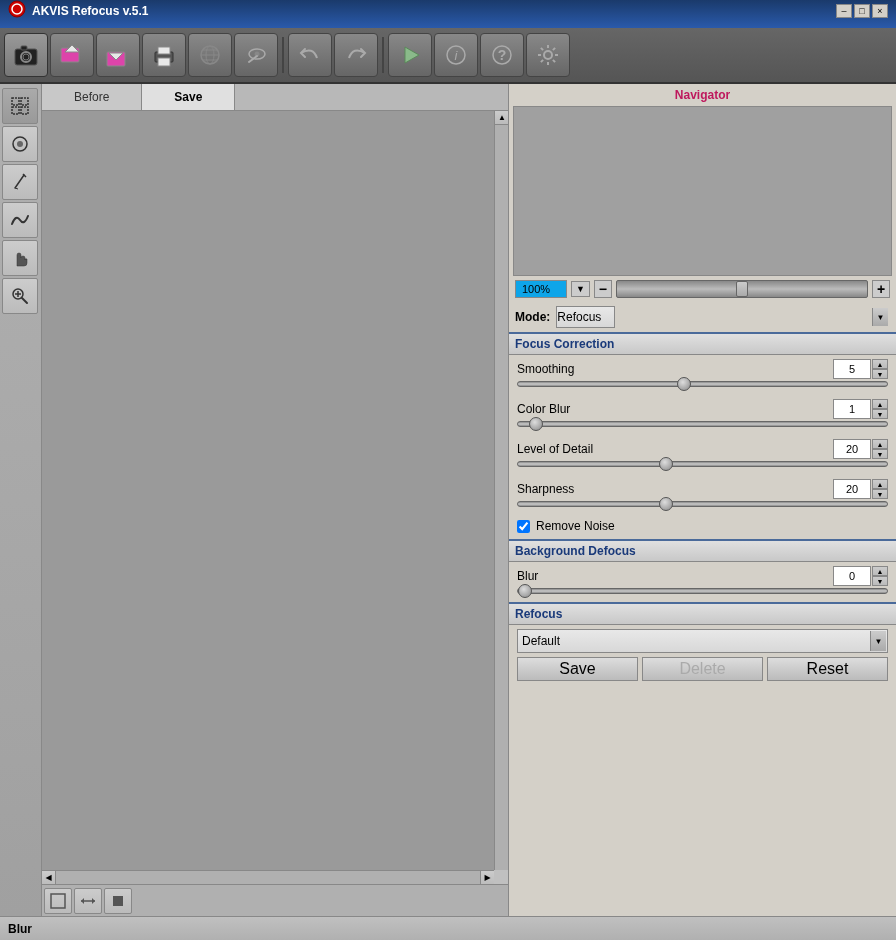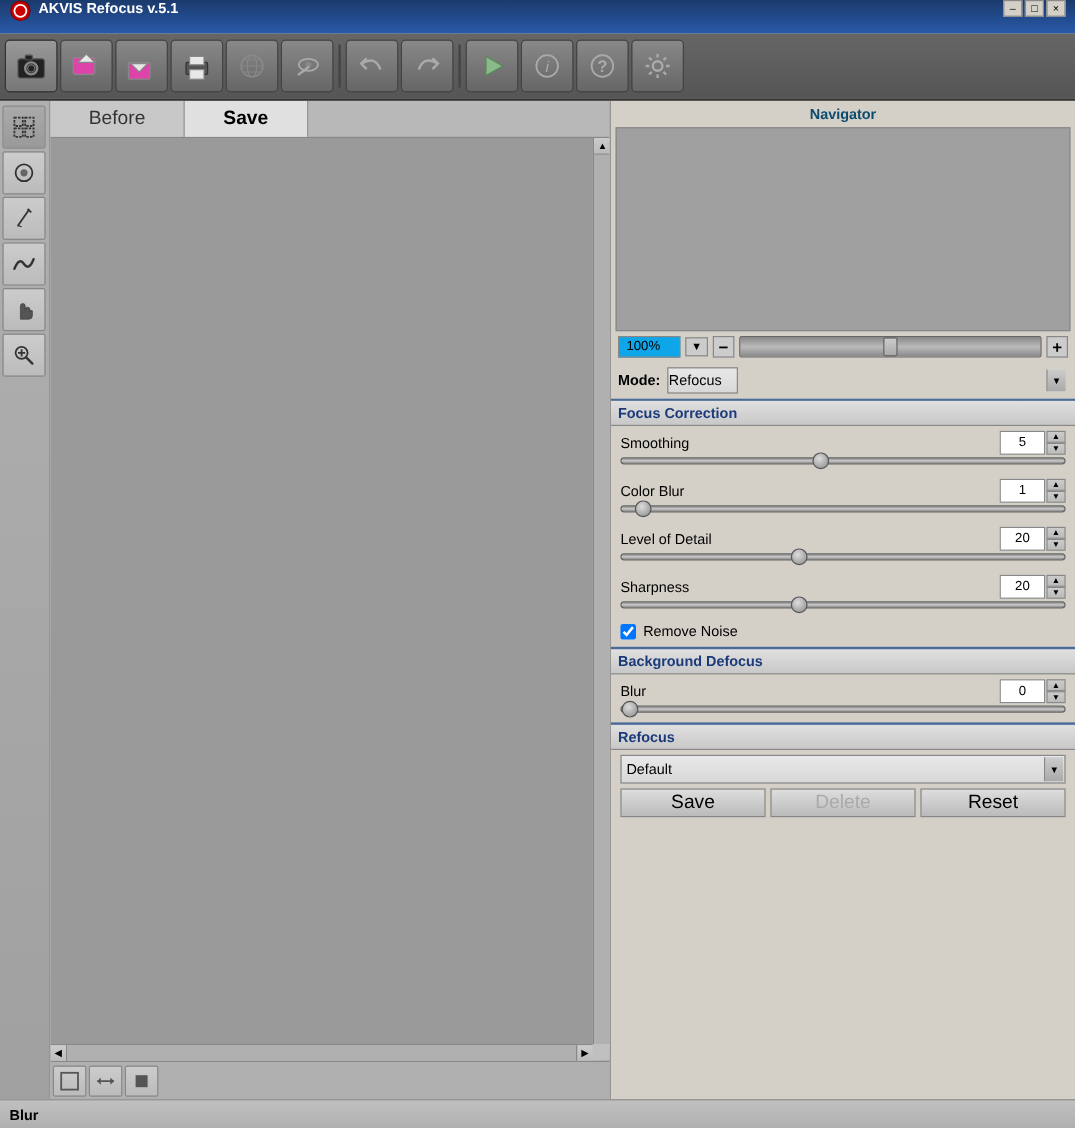--- a/index.html
+++ b/index.html
@@ -4,22 +4,22 @@
   <style>
     * { box-sizing: border-box; margin: 0; padding: 0; }
     body { font-family: Arial, sans-serif; font-size: 12px; background: #d4d0c8; overflow: hidden; width: 896px; height: 940px; }
 
     
     .title-bar {
       background: linear-gradient(to bottom, #1a3a6b, #2a5aab);
       color: white;
       height: 28px;
       display: flex;
-      align-items: flex-start;
-      padding: 0 8px;
+      align-items: flex-end;
+      padding: 10px 8px;
       user-select: none;
     }
     .title-bar-icon { width: 18px; height: 18px; margin-right: 6px; }
     .title-bar-title { flex: 1; font-size: 12px; font-weight: bold; }
     .title-bar-controls { display: flex; gap: 2px; }
     .title-btn {
       width: 16px; height: 14px; background: #d4d0c8; border: 1px solid #888;
       display: flex; align-items: center; justify-content: center;
       font-size: 9px; cursor: pointer; color: #000;
     }
@@ -65,21 +65,21 @@
     }
     .tool-btn.active { background: linear-gradient(to bottom, #aaa, #999); }
     .tab-bar {
       display: flex;
       background: #b8b8b8;
       border-bottom: 1px solid #888;
     }
     .tab {
       padding: 6px 32px;
       cursor: pointer;
-      font-size: 16px;
+      font-size: 12px;
       border-right: 1px solid #888;
       background: #c8c8c8;
       color: #333;
     }
     .tab.active {
       background: #e0e0e0;
       font-weight: bold;
       color: #000;
     }
     .canvas-content {
@@ -101,21 +101,21 @@
 
     
     .navigator-section {
       padding: 4px;
     }
     .navigator-title {
       text-align: center;
       font-size: 12px;
       font-weight: bold;
       margin-bottom: 4px;
-      color: #0c4a6e;
+      color: #be185d;
     }
     .navigator-preview {
       width: 100%;
       height: 170px;
       background: #a0a0a0;
       border: 1px solid #888;
     }
     .navigator-zoom-bar {
       display: flex;
       align-items: center;

